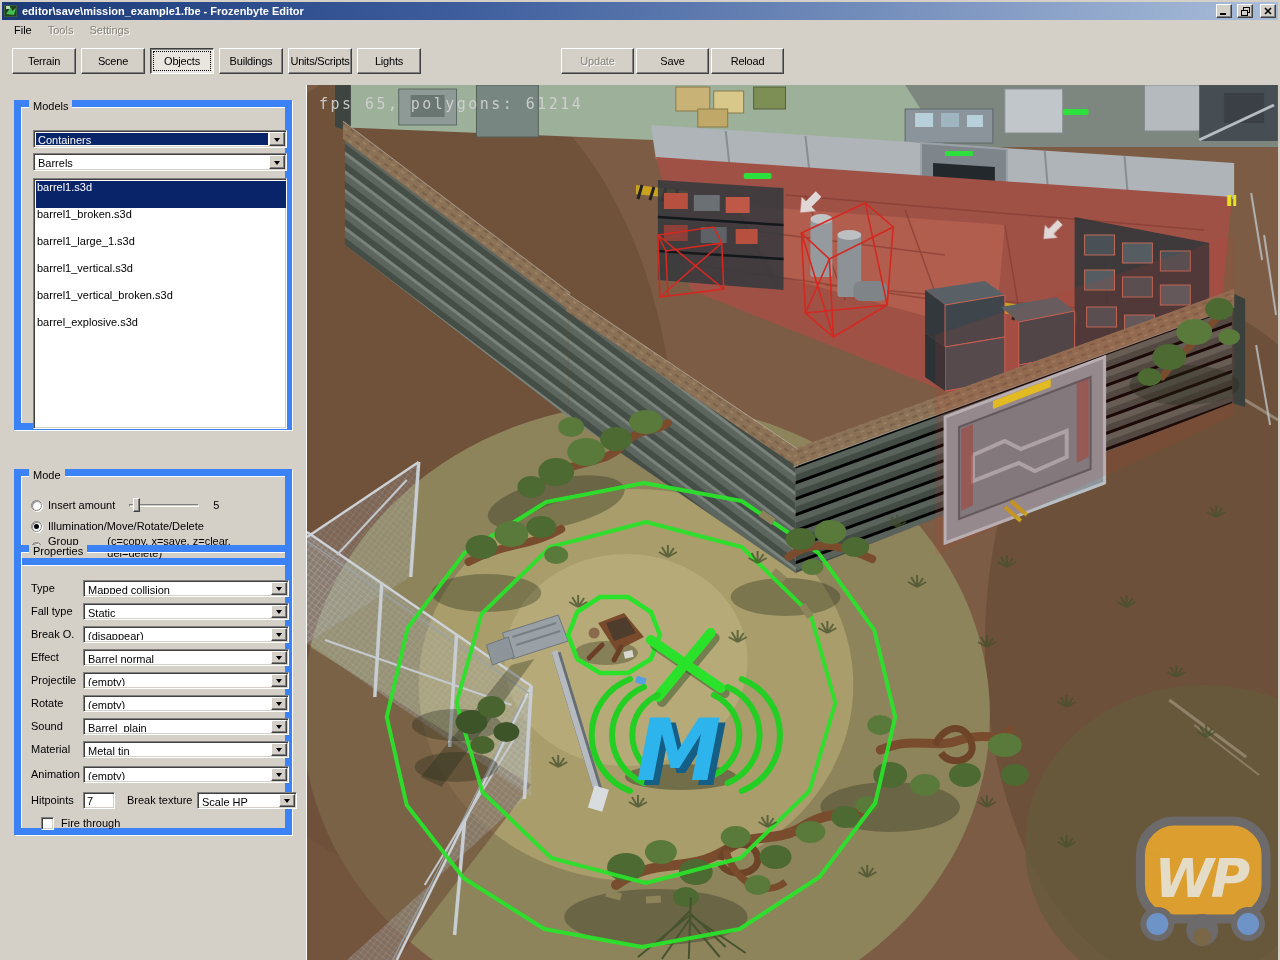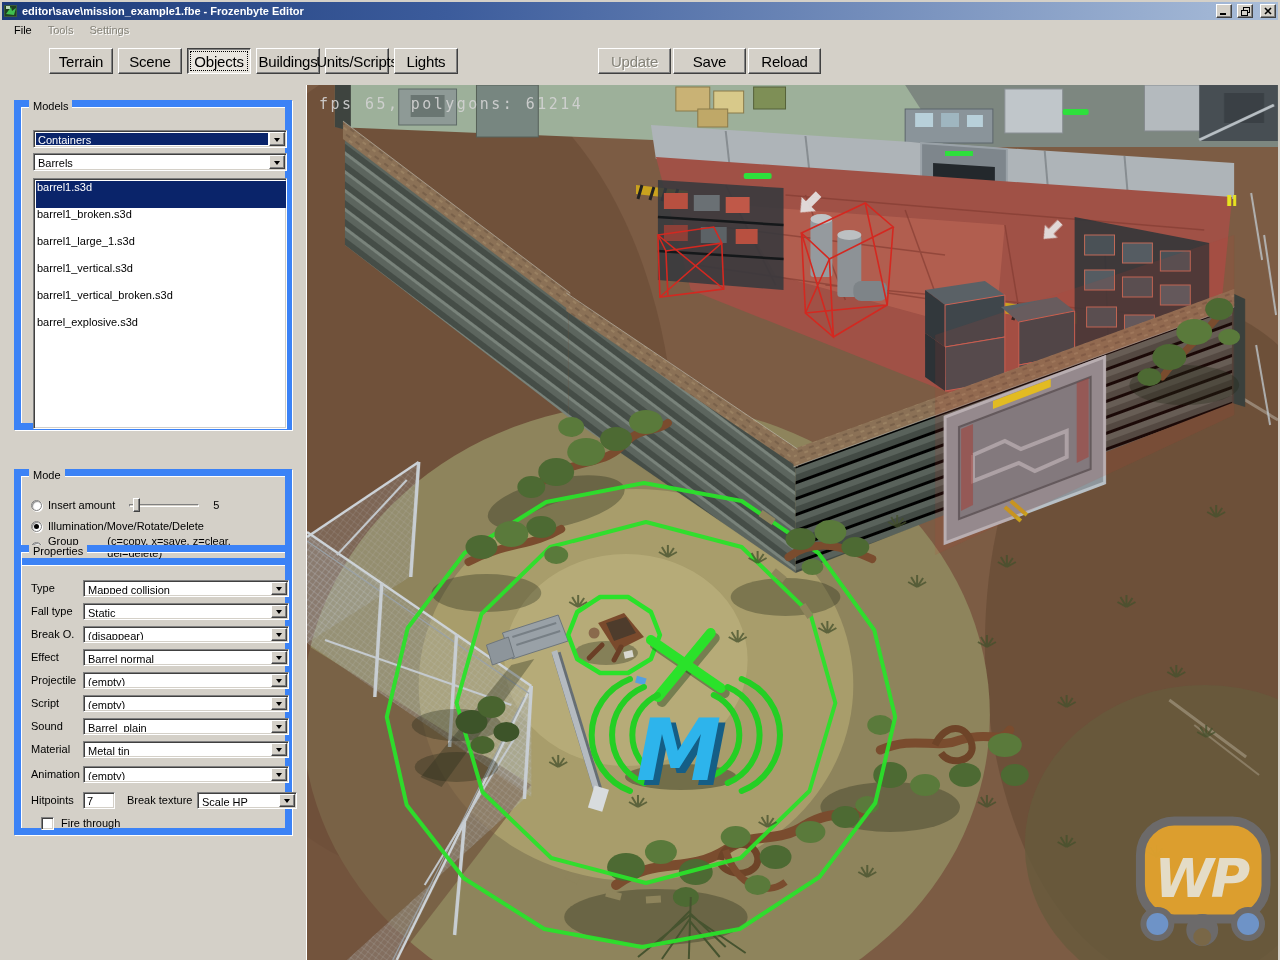--- a/index.html
+++ b/index.html
@@ -28,21 +28,21 @@
   .menubar { height:20px; display:flex; align-items:center; padding-left:4px; }
   .menu-item { padding:2px 8px; }
   .menu-item.disabled { color:#848278; text-shadow:1px 1px 0 #fff; }
   
   .toolbar { height:45px; position:relative; }
   .tbtn {
     position:absolute; top:8px; height:26px; width:64px;
     background:#d4d0c8; border:1px solid; border-color:#fff #404040 #404040 #fff;
     box-shadow: inset -1px -1px 0 #808080;
     display:flex; align-items:center; justify-content:center; white-space:nowrap;
-    font-size:15px; letter-spacing:-0.2px;margin-left:37px;
+    font-size:11px; letter-spacing:-0.2px;
   }
   .tbtn.pressed {
     background:#e9e6df; border-color:#404040 #fff #fff #404040;
     box-shadow: inset 1px 1px 0 #808080;
     outline:1px dotted #000; outline-offset:-4px;
   }
   .tbtn.wide { width:73px; }
   .tbtn.disabled { color:#848278; text-shadow:1px 1px 0 #fff; }
   
   .bodyrow { display:flex; height:875px; }
@@ -241,21 +241,21 @@
               <span class="tri"></span>
             </span>
         </div>
         <span class="prop-label" style="top:120px">Projectile</span>
         <div class="combo prop-combo" style="top:120px">
           <span class="combo-text">(empty)</span>
           <span class="combo-arrow">
               <span class="tri"></span>
             </span>
         </div>
-        <span class="prop-label" style="top:143px">Script</span>
+        <span class="prop-label" style="top:143px">Rotate</span>
         <div class="combo prop-combo" style="top:143px">
           <span class="combo-text">(empty)</span>
           <span class="combo-arrow">
               <span class="tri"></span>
             </span>
         </div>
         <span class="prop-label" style="top:166px">Sound</span>
         <div class="combo prop-combo" style="top:166px">
           <span class="combo-text">Barrel_plain</span>
           <span class="combo-arrow">

